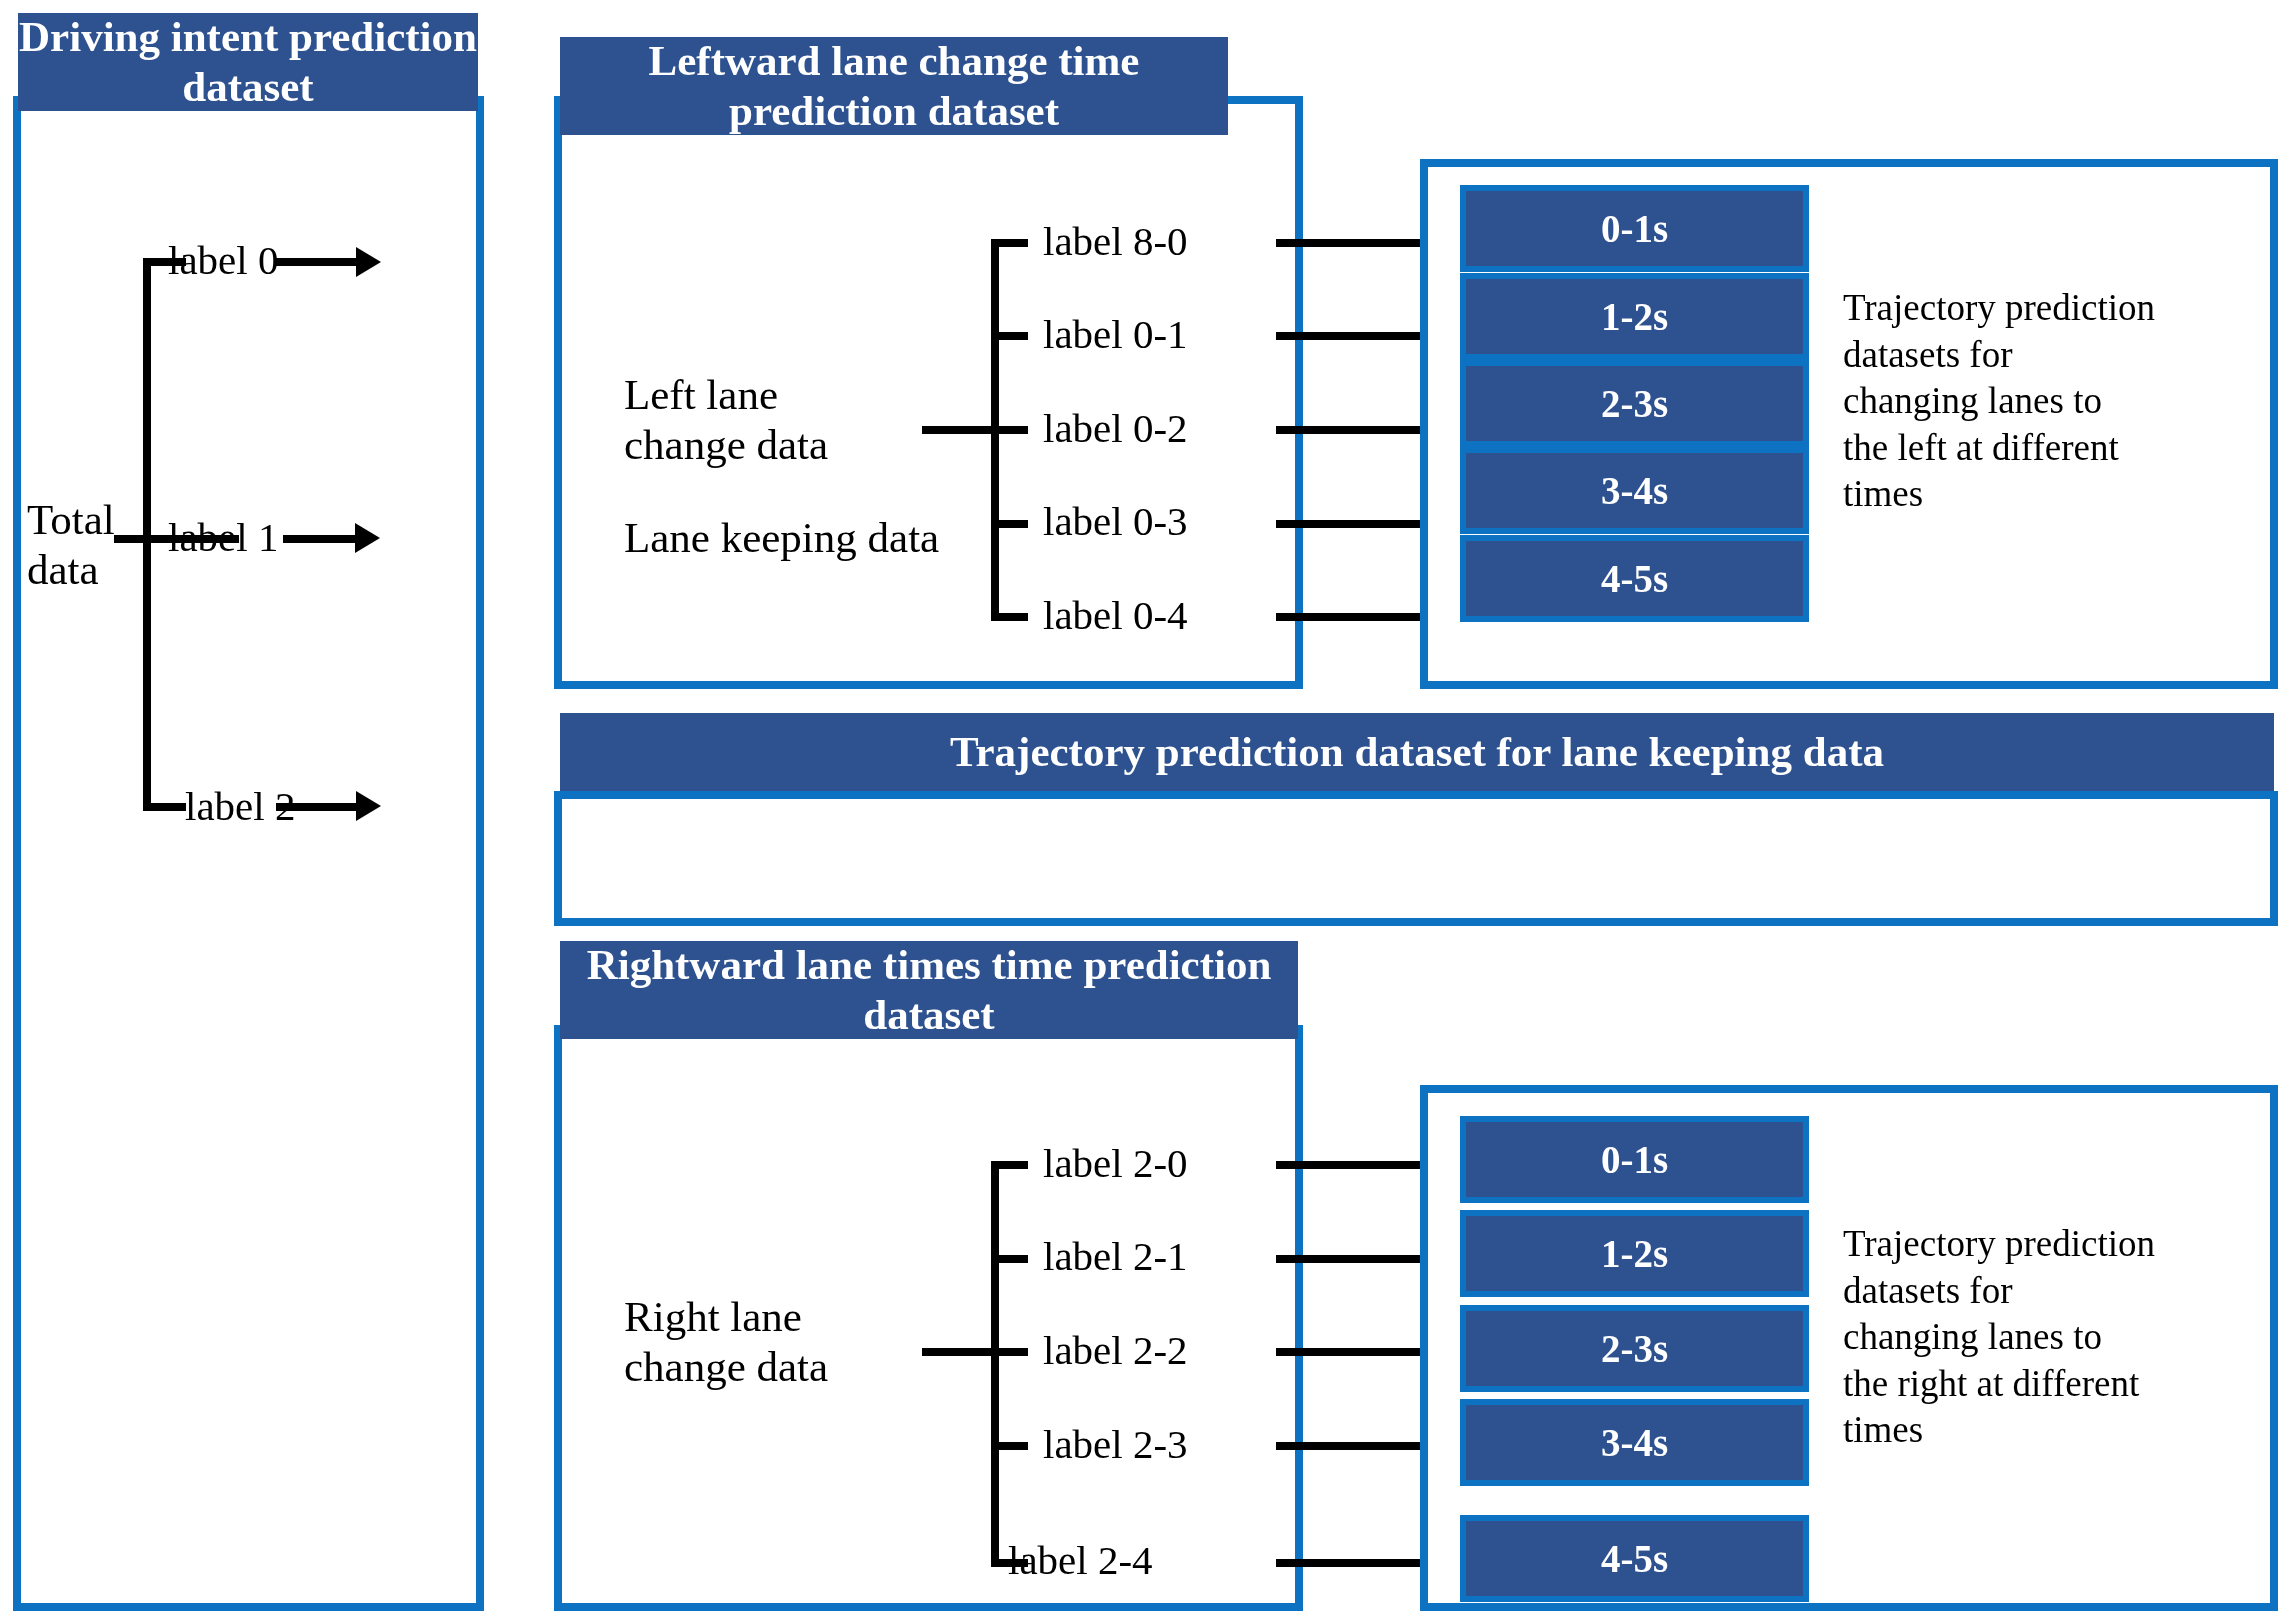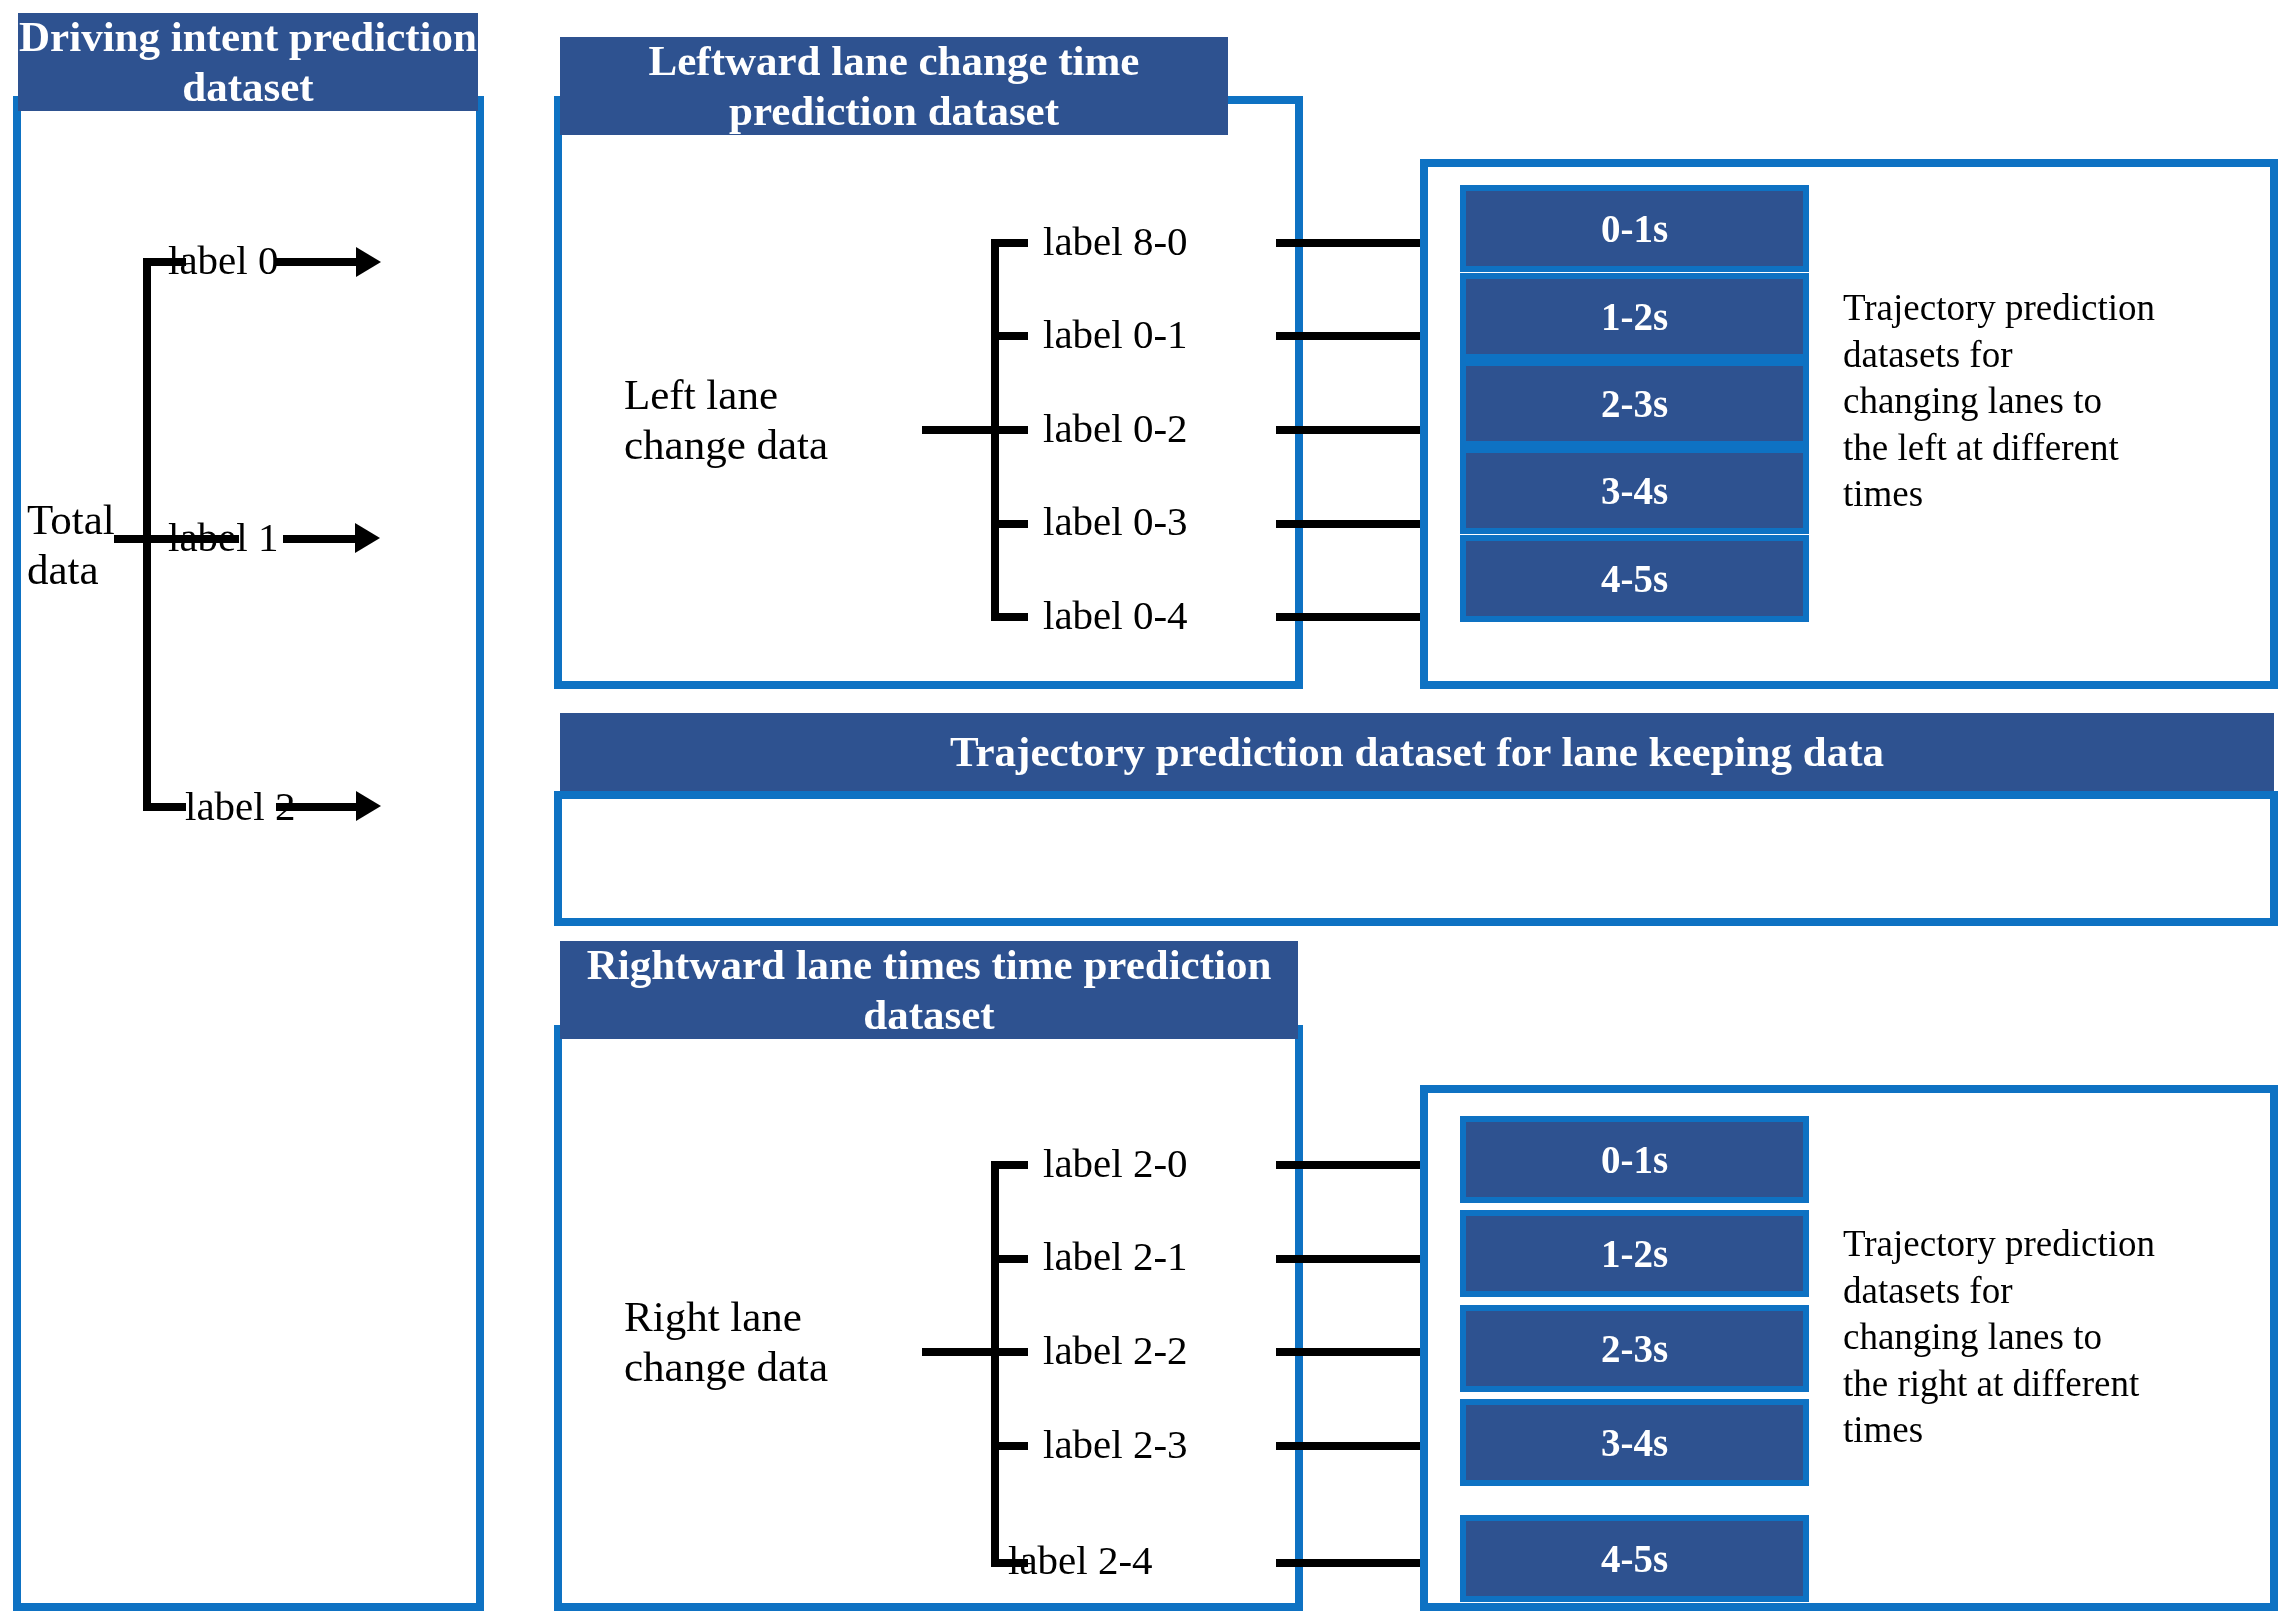--- a/index.html
+++ b/index.html
@@ -140,20 +140,21 @@
   <div class="tbox" style="left:1460px; top:535px; width:349px; height:87px;">4-5s</div>
 
   <div class="desc" style="left:1843px; top:285px; width:419px;">Trajectory prediction
 datasets for
 changing lanes to
 the left at different
 times</div>
 
   <div class="panel" style="left:554px; top:791px; width:1724px; height:135px;"></div>
   <div class="hdr" style="left:560px; top:713px; width:1714px; height:78px; font-size:43px;text-align:right;">Trajectory prediction dataset for lane keeping data</div>
+  <div class="txt" style="left:624px; top:512px; width:499px; font-size:43px; top:513px;">Lane keeping data</div>
 
   <div class="panel" style="left:554px; top:1025px; width:749px; height:586px;"></div>
   <div class="hdr" style="left:560px; top:941px; width:738px; height:98px; font-size:43px;">Rightward lane times time
 prediction dataset</div>
 
   <div class="txt" style="left:624px; top:1292px; width:303px; font-size:43px; text-align:left;">Right lane
 change data</div>
 
   <div class="hline" style="left:922px; top:1348px; width:71px;"></div>
 

